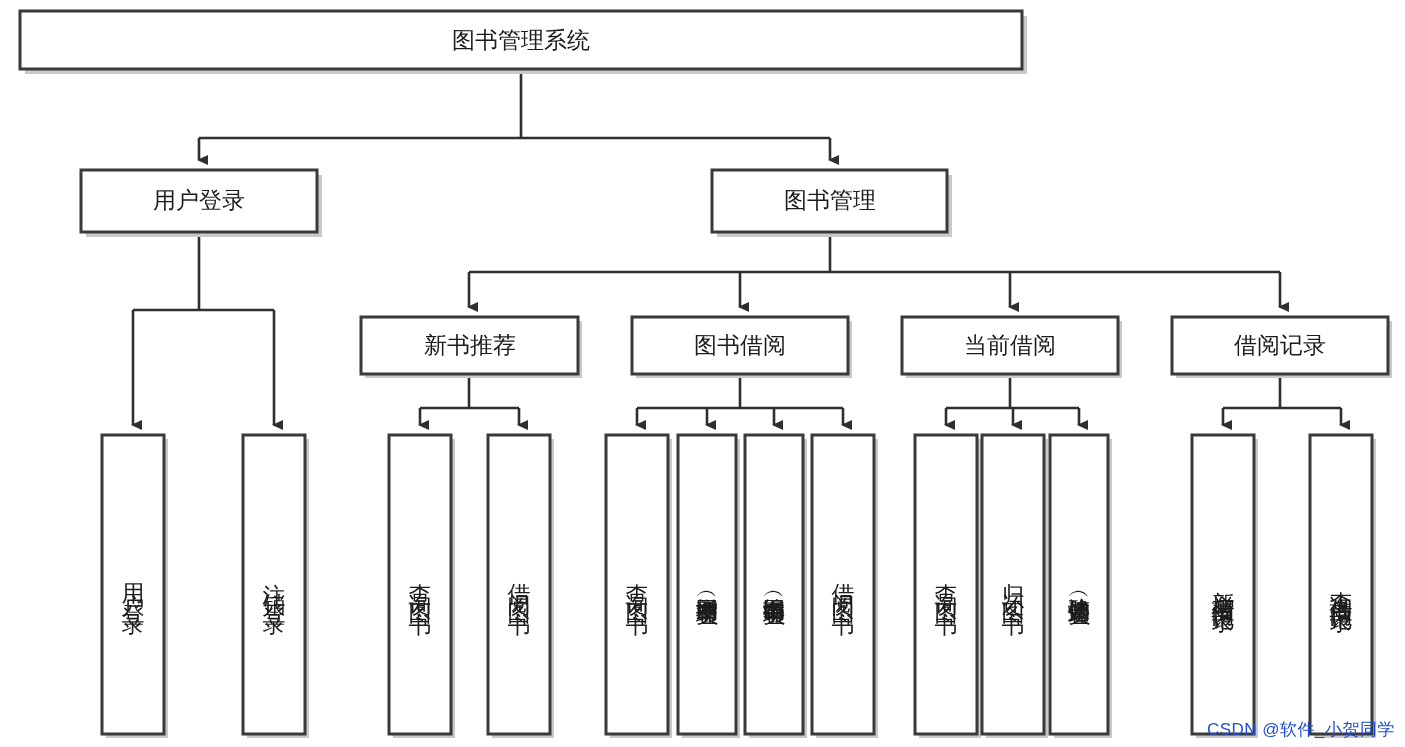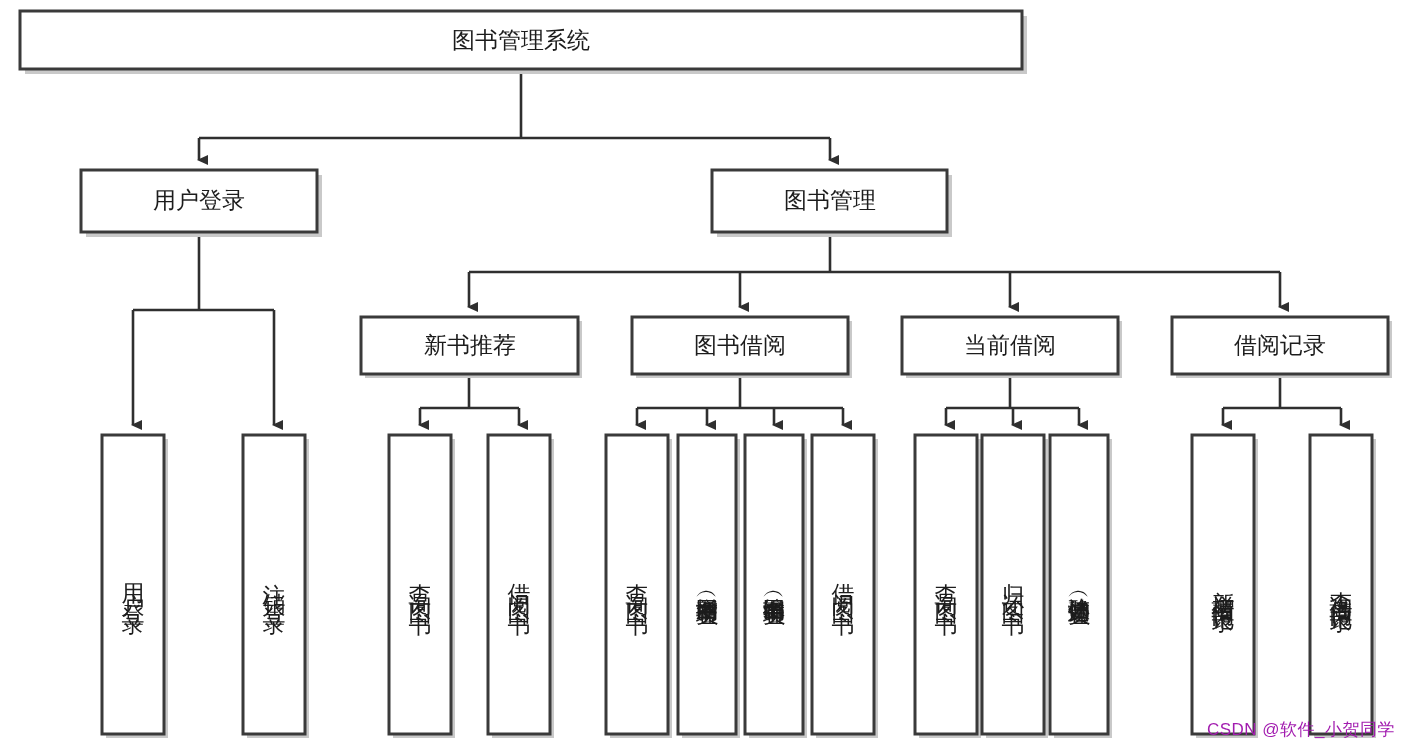--- a/index.html
+++ b/index.html
@@ -58,21 +58,21 @@
     justify-content: center;
     white-space: nowrap;
     pointer-events: none;
   }
   #watermark {
     position: absolute;
     right: 10px;
     bottom: 6px;
     font-family: "Liberation Sans", "DejaVu Sans", sans-serif;
     font-size: 17px;
-    color: #a21caf;
+    color: #1d4ed8;
     letter-spacing: 0.5px;
     user-select: none;
   }
 </style>
 </head>
 <body>
 
 <div id="diagram-root">
 
   <svg id="diagram-svg" width="1405" height="747" viewBox="0 0 1405 747">

